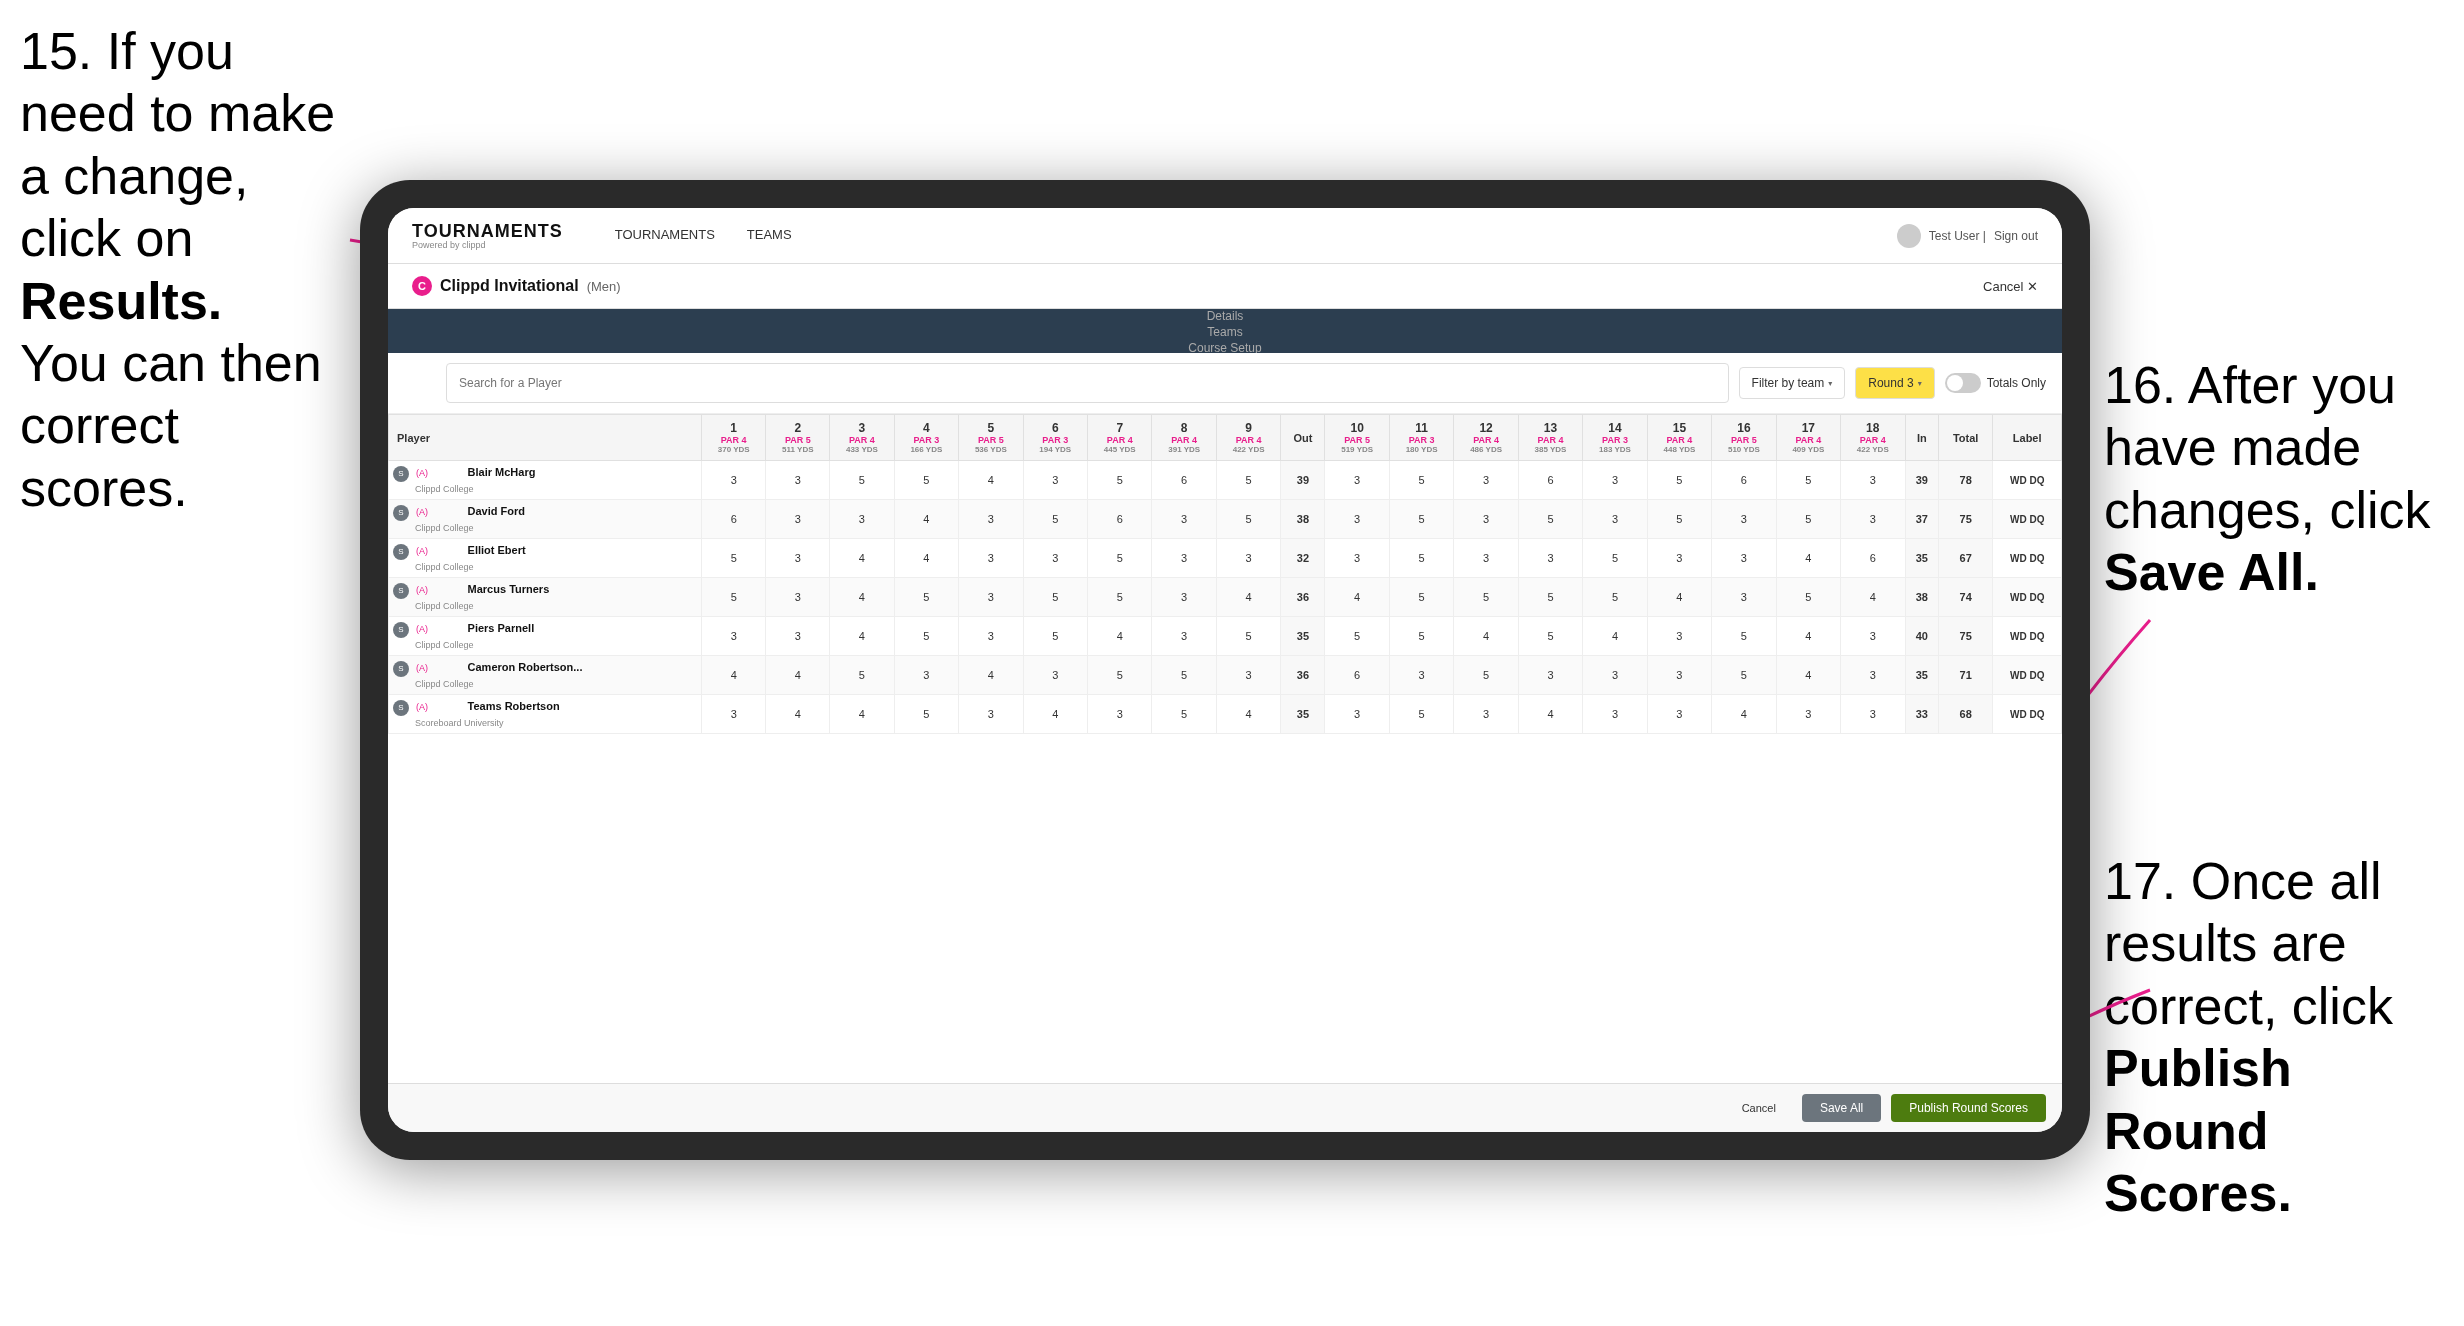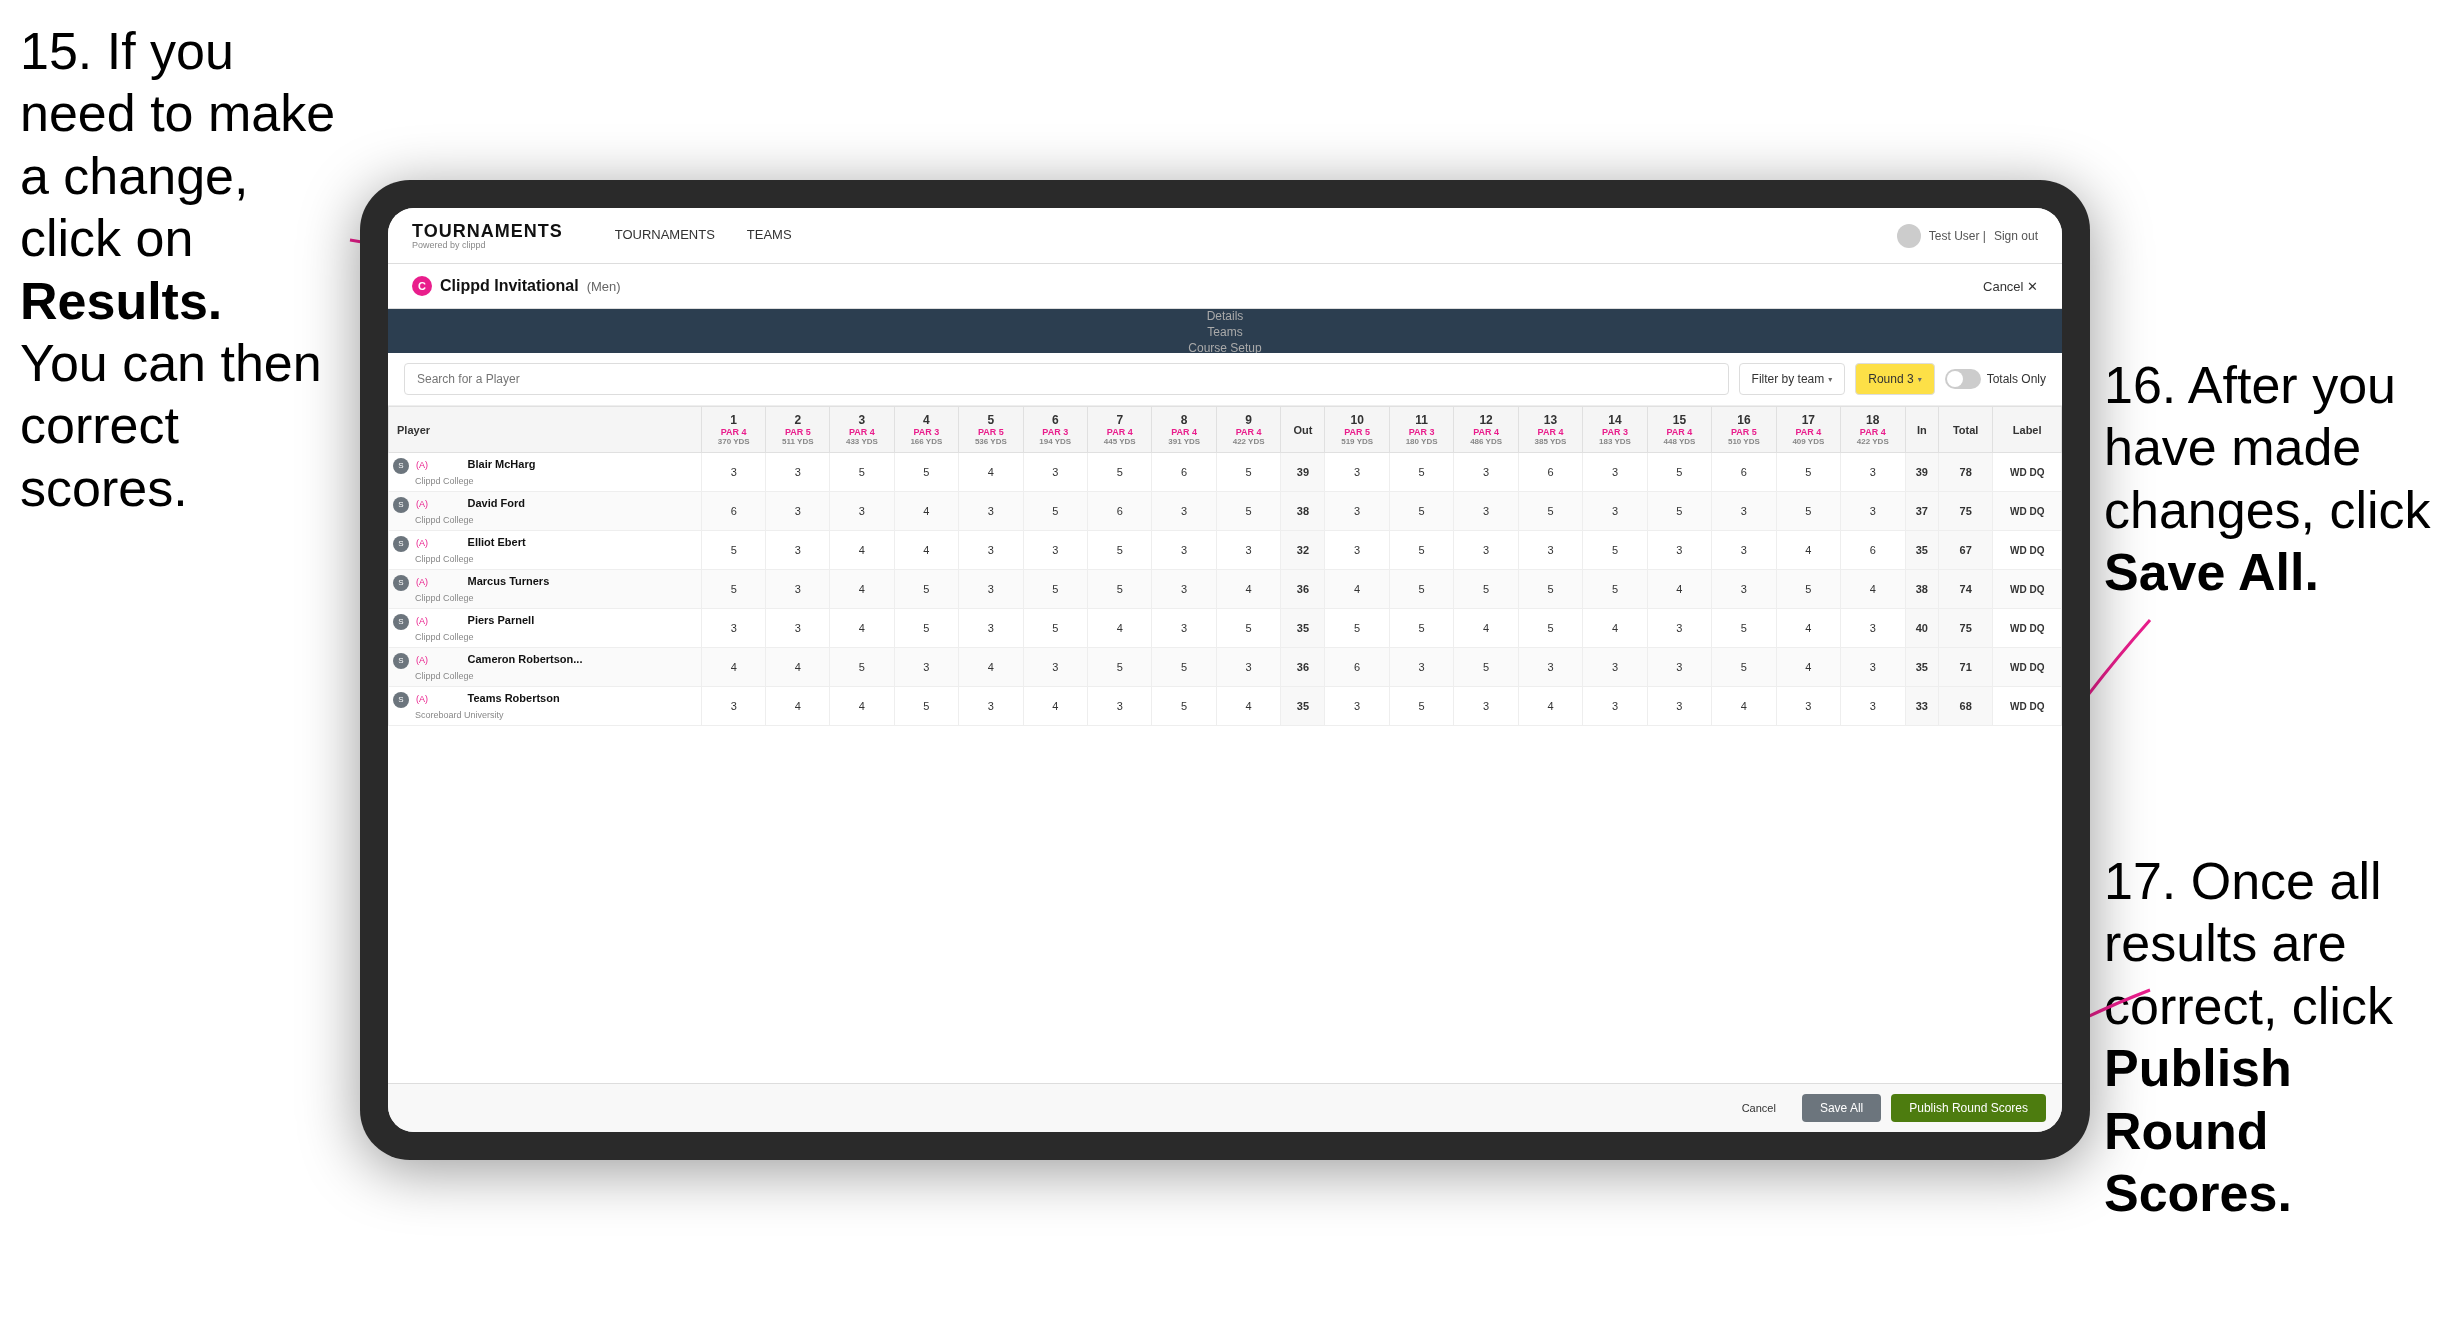--- a/index.html
+++ b/index.html
@@ -206,26 +206,27 @@
       background: #ffffff;
       padding: 10px 16px;
       display: flex;
       align-items: center;
       gap: 10px;
       border-bottom: 1px solid #eee;
       flex-shrink: 0;
     }
     .search-input {
       flex: 1;
-      height: 32px;
+      height: 40px;
       border: 1px solid #ddd;
       border-radius: 4px;
       padding: 0 12px;
       font-size: 12px;
       color: #999;
+      margin-left: 42px;
     }
     .filter-btn {
       height: 32px;
       border: 1px solid #ddd;
       border-radius: 4px;
       padding: 0 12px;
       font-size: 12px;
       color: #333;
       background: #fff;
       cursor: pointer;

